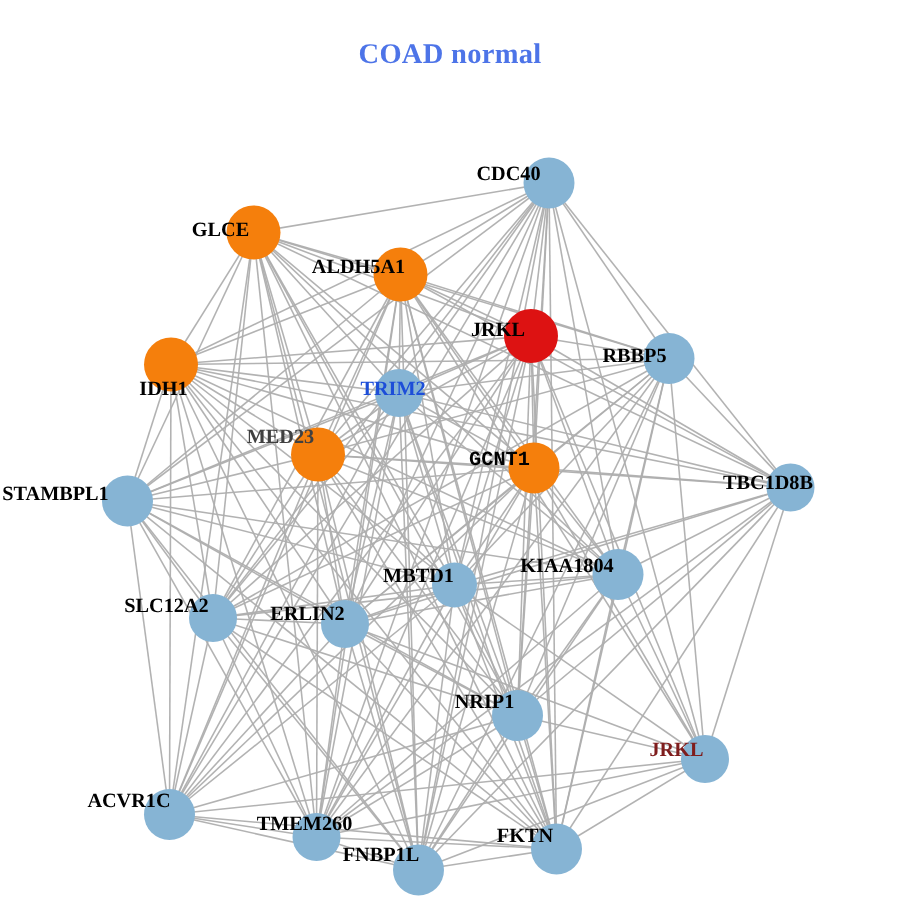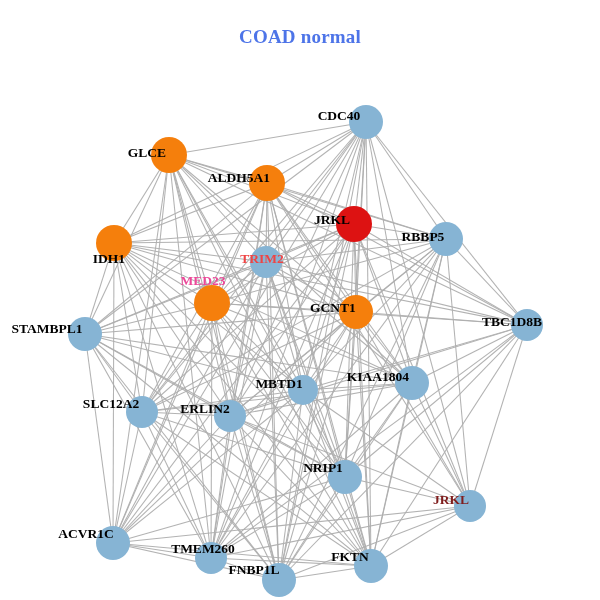--- a/index.html
+++ b/index.html
@@ -288,24 +288,24 @@
       </g>
   </svg>
 
   <div id="label-layer">
       <div class="node-label" style="left: 339px; top: 116px; color: rgb(0, 0, 0); text-align: center;">CDC40</div>
       <div class="node-label" style="left: 147px; top: 153px; color: rgb(0, 0, 0);">GLCE</div>
       <div class="node-label" style="left: 239px; top: 178px; color: rgb(0, 0, 0);">ALDH5A1</div>
       <div class="node-label" style="left: 332px; top: 220px; color: rgb(0, 0, 0);">JRKL</div>
       <div class="node-label" style="left: 423px; top: 237px; color: rgb(0, 0, 0);">RBBP5</div>
       <div class="node-label" style="left: 109px; top: 240px; color: rgb(0, 0, 0); margin-top: 19px;">IDH1</div>
-      <div class="node-label" style="left: 244px; top: 259px; color: #ef4444; padding-left: 36px;">TRIM2</div>
-      <div class="node-label" style="left: 187px; top: 281px; color: #ec4899; margin-left: 16px;">MED23</div>
-      <div class="node-label" style="left: 333px; top: 308px; color: rgb(0, 0, 0);">GCNT1</div>
-      <div class="node-label" style="left: 47px; top: 329px; color: rgb(0, 0, 0);">STAMBPL1</div>
+      <div class="node-label" style="left: 244px; top: 259px; color: #1d4ed8; padding-left: 36px;">TRIM2</div>
+      <div class="node-label" style="left: 187px; top: 291px; color: #404040;">MED23</div>
+      <div class="node-label" style="left: 333px; top: 308px; color: rgb(0, 0, 0); font-family: Liberation Mono, monospace;">GCNT1</div>
+      <div class="node-label" style="left: 37px; top: 329px; color: rgb(0, 0, 0);">STAMBPL1</div>
       <div class="node-label" style="left: 492px; top: 322px; color: rgb(0, 0, 0); margin-left: 20px;">TBC1D8B</div>
       <div class="node-label" style="left: 378px; top: 377px; color: rgb(0, 0, 0);">KIAA1804</div>
       <div class="node-label" style="left: 279px; top: 384px; color: rgb(0, 0, 0);">MBTD1</div>
       <div class="node-label" style="left: 205px; top: 409px; color: rgb(0, 0, 0);">ERLIN2</div>
       <div class="node-label" style="left: 111px; top: 404px; color: rgb(0, 0, 0);">SLC12A2</div>
       <div class="node-label" style="left: 323px; top: 468px; color: rgb(0, 0, 0);">NRIP1</div>
       <div class="node-label" style="left: 451px; top: 500px; color: #7f1d1d;">JRKL</div>
       <div class="node-label" style="left: 86px; top: 534px; color: rgb(0, 0, 0);">ACVR1C</div>
       <div class="node-label" style="left: 180px; top: 549px; color: rgb(0, 0, 0); margin-left: 23px;">TMEM260</div>
       <div class="node-label" style="left: 254px; top: 570px; color: rgb(0, 0, 0);">FNBP1L</div>

